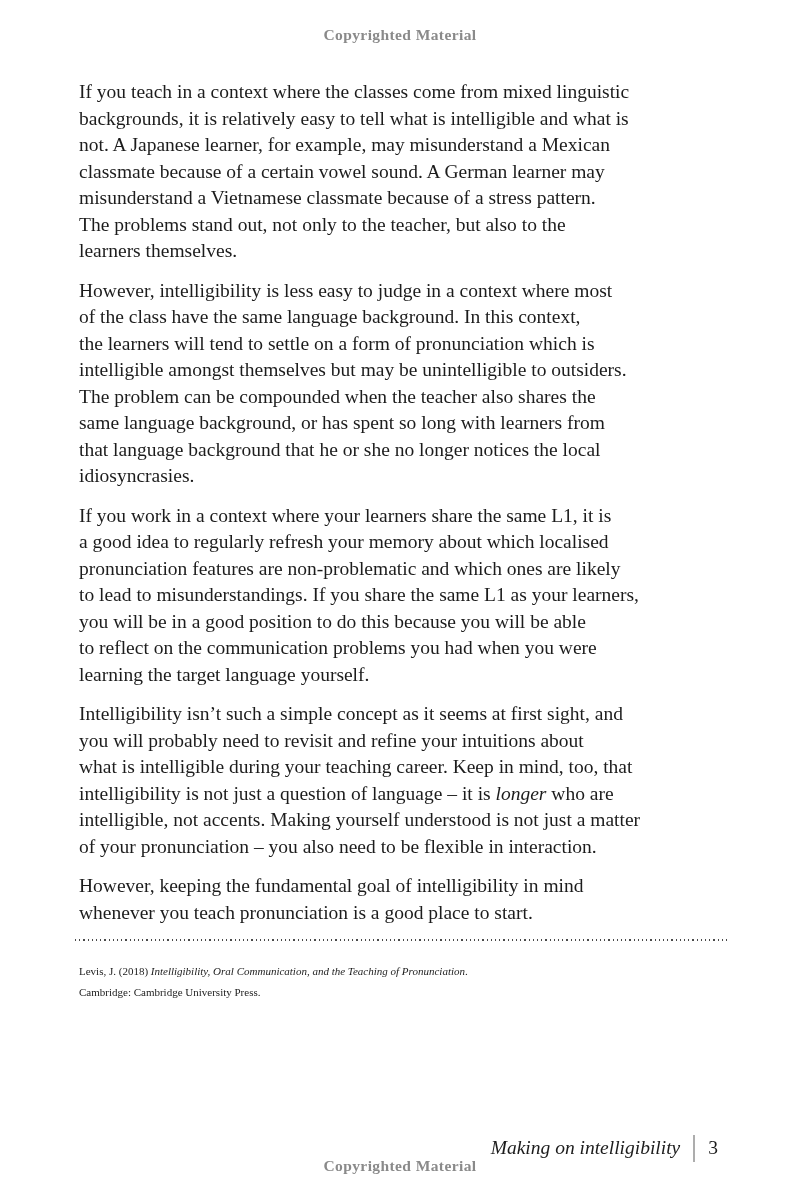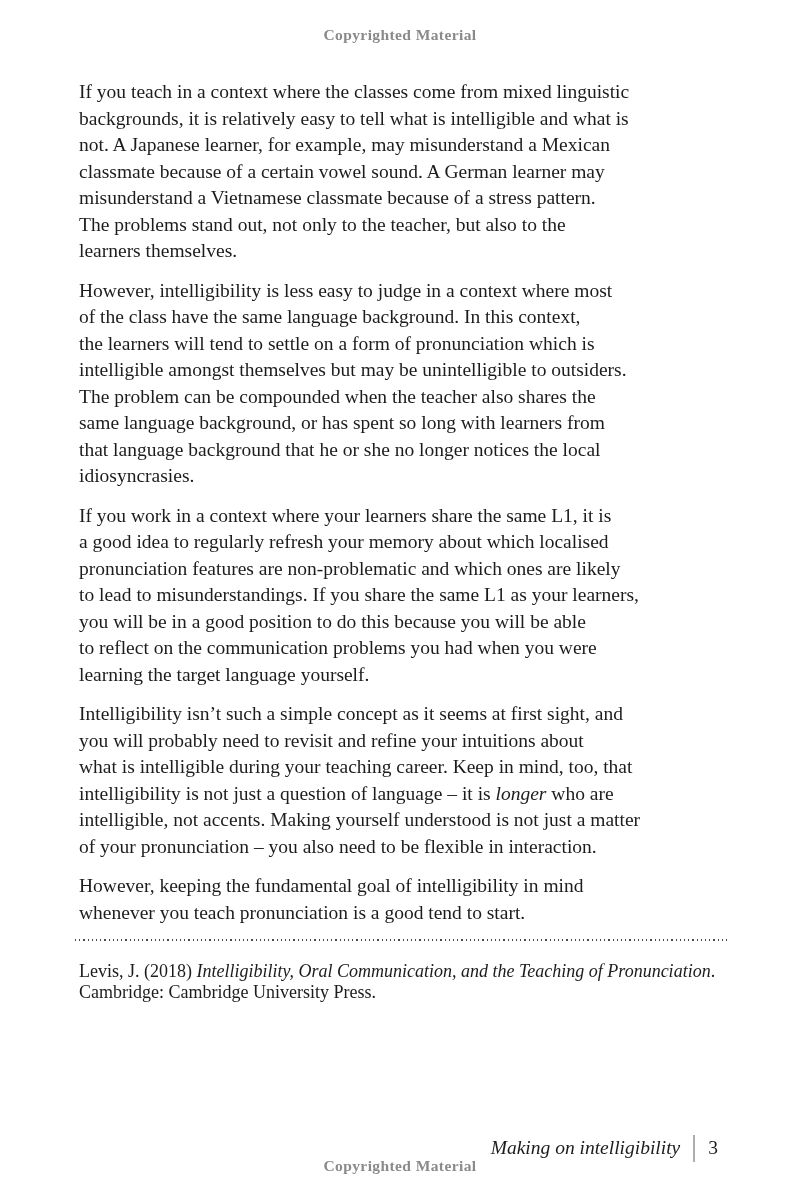--- a/index.html
+++ b/index.html
@@ -47,21 +47,21 @@
     background: repeating-linear-gradient(90deg,
       #4a4a4a 0, #4a4a4a 1.2px,
       transparent 1.2px, transparent 4.2px);
   }
   .reference {
     position: absolute;
     left: 79px;
     top: 961px;
     width: 680px;
     margin: 0;
-    font-size: 18px;
+    font-size: 11px;
     line-height: 20.5px;
     white-space: pre-line;
   }
   .footer {
     position: absolute;
     right: 82px;
     top: 1132px;
     height: 32px;
     display: flex;
     align-items: center;
@@ -110,21 +110,21 @@
 you will be in a good position to do this because you will be able
 to reflect on the communication problems you had when you were
 learning the target language yourself.</span></p>
     <p class="para"><span>Intelligibility isn’t such a simple concept as it seems at first sight, and
 you will probably need to revisit and refine your intuitions about
 what is intelligible during your teaching career. Keep in mind, too, that
 intelligibility is not just a question of language – it is </span><i>longer</i><span> who are
 intelligible, not accents. Making yourself understood is not just a matter
 of your pronunciation – you also need to be flexible in interaction.</span></p>
     <p class="para"><span>However, keeping the fundamental goal of intelligibility in mind
-whenever you teach pronunciation is a good tend to start.</span></p>
+whenever you teach pronunciation is a good place to start.</span></p>
   </main>
 
   <div class="dotted-divider"></div>
 
   <p class="reference"><span>Levis, J. (2018) </span><i>Intelligibility, Oral Communication, and the Teaching of Pronunciation</i><span>.
 Cambridge: Cambridge University Press.</span></p>
 
   <div class="footer">
     <span class="running-head">Making on intelligibility</span>
     <span class="footer-bar"></span>

